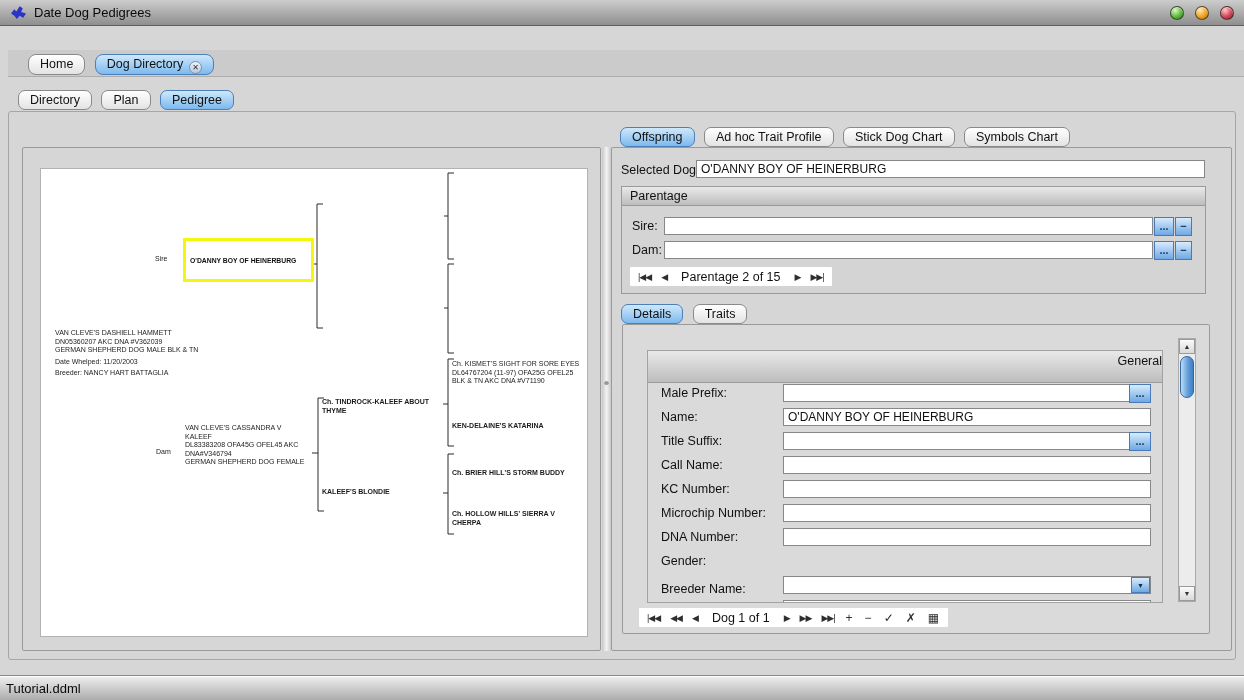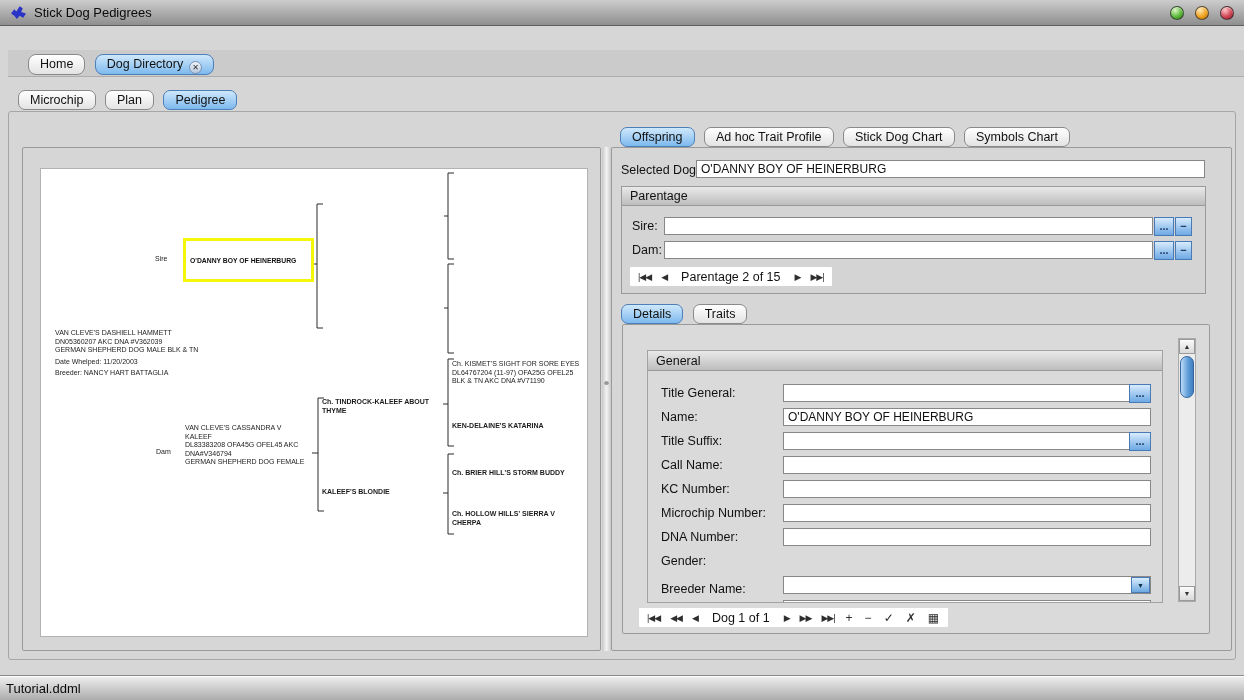--- a/index.html
+++ b/index.html
@@ -120,21 +120,21 @@
   .tb-btn { font-size:9px; letter-spacing:-1px; padding:0 5px; color:#2e2e2e; white-space:nowrap; }
   .tb-lbl { font-size:12.5px; padding:0 9px; color:#111; white-space:nowrap; }
   .tb-act { font-size:12px; padding:0 6px; color:#2e2e2e; }
 
   .detpanel {
     position:absolute; left:10px; top:176px; width:588px; height:310px;
     border:1px solid #9a9a9a; background:#dadada; border-radius:2px;
   }
   .gen-group { position:absolute; left:24px; top:25px; width:516px; height:253px;
     border:1px solid #a2a2a2; background:#dadada; overflow:hidden; }
-  .gen-group .group-hdr { height:20px; line-height:20px; }
+  .gen-group .group-hdr { height:32px; line-height:20px;text-align:right; }
   .row-lbl { position:absolute; left:13px; font-size:12.5px; line-height:18px; white-space:nowrap; }
   .combo { position:absolute; left:135px; width:368px; height:18px; border:1px solid #878787;
     background:#fff; font-size:12px; padding:1px 4px; line-height:14px; }
   .combo .arrow {
     position:absolute; right:0; top:0; width:18px; height:16px; text-align:center;
     font-size:7px; line-height:16px;
   }
   .combo.disabled { background:#f1efed; color:#111; }
   .combo.disabled .arrow { background:#e7e5e2; color:#8a8a8a; border-left:1px solid #b5b5b5; }
   .combo.blue .arrow { background:linear-gradient(#d9ecfc,#6ea9e2); color:#10304f;
@@ -158,36 +158,36 @@
 </style>
 </head>
 <body>
 
 <div id="app">
 
   <div class="titlebar">
     <svg class="app-icon" viewBox="0 0 16 16">
       <path d="M1 9 L4 5 L6 7 L9 2 L12 4 L10.5 7.5 L15 9 L12.5 13 L9 11 L6.5 14 L4 11 Z" fill="#2a35c8"></path>
     </svg>
-    <span class="title-text">Stick Dog Pedigrees</span>
+    <span class="title-text">Date Dog Pedigrees</span>
     <span class="win-btns">
       <span class="win-btn win-green"></span>
       <span class="win-btn win-orange"></span>
       <span class="win-btn win-red"></span>
     </span>
   </div>
 
 
   <div class="doctabs">
     <span class="tab"><span>Home</span></span>
     <span class="tab sel"><span>Dog Directory</span><span class="closer">✕</span></span>
   </div>
 
   <div class="viewtabs">
-    <span class="tab">Microchip</span>
+    <span class="tab">Directory</span>
     <span class="tab">Plan</span>
     <span class="tab sel">Pedigree</span>
   </div>
 
   <div class="outer"></div>
 
 
   <div class="panel" id="panel-left">
     <div class="canvas">
       <svg class="chart-svg" width="546" height="467" viewBox="0 0 546 467">
@@ -270,21 +270,21 @@
 
     <div class="subtabs" style="top:156px; left:9px; position:absolute;">
       <span class="tab sel">Details</span>
       <span class="tab">Traits</span>
     </div>
 
     <div class="detpanel">
       <div class="gen-group">
         <div class="group-hdr">General</div>
 
-        <span class="row-lbl" style="top:33px;">Title General:</span>
+        <span class="row-lbl" style="top:33px;">Male Prefix:</span>
         <input class="field" style="left: 135px; top: 33px; width: 347px;" value="">
         <span class="sq-btn" style="left:481px; top:33px; width:22px;">...</span>
 
         <span class="row-lbl" style="top:57px;">Name:</span>
         <input class="field" style="left: 135px; top: 57px; width: 368px;" value="O'DANNY BOY OF HEINERBURG">
 
         <span class="row-lbl" style="top:81px;">Title Suffix:</span>
         <input class="field" style="left: 135px; top: 81px; width: 347px;" value="">
         <span class="sq-btn" style="left:481px; top:81px; width:22px;">...</span>
 

